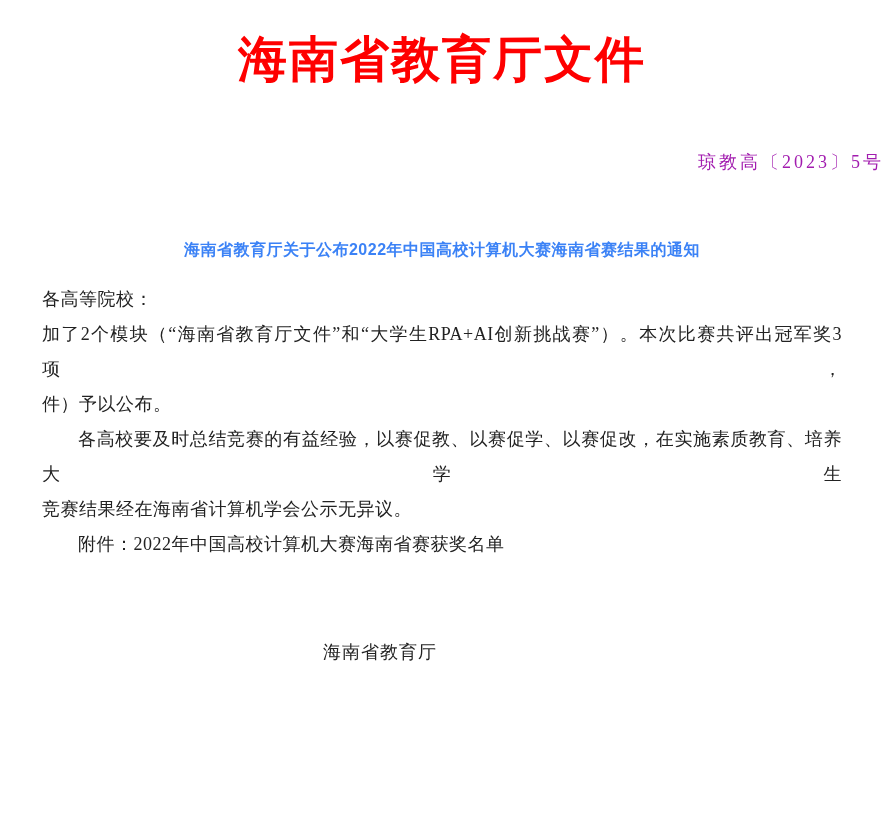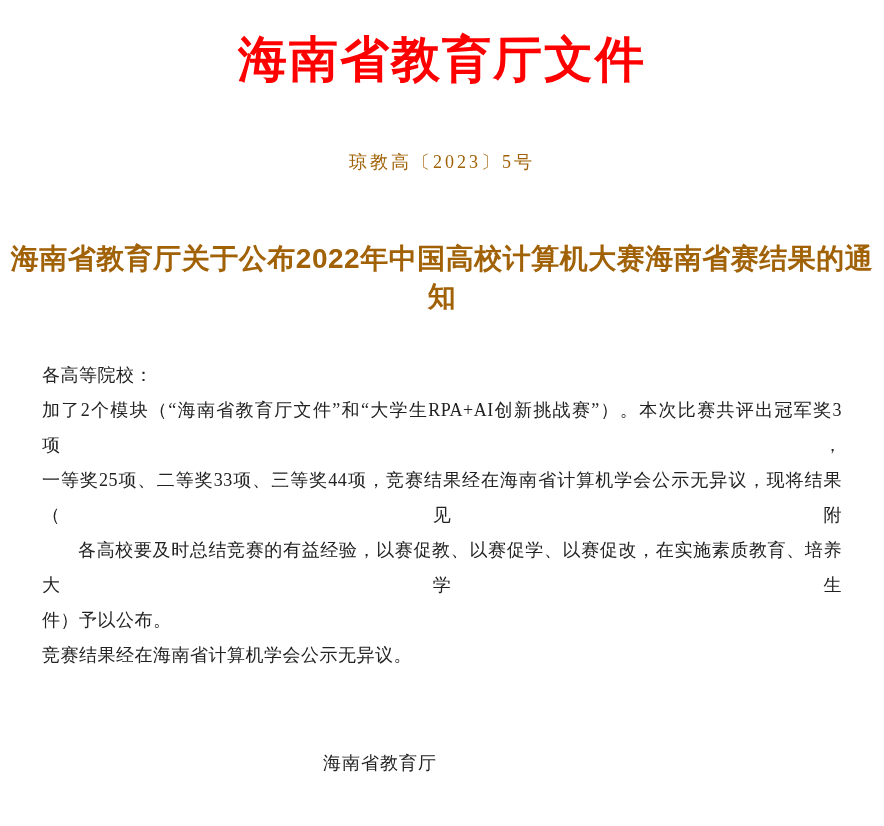--- a/index.html
+++ b/index.html
@@ -14,38 +14,38 @@
     font-family: "Liberation Sans", sans-serif;
     font-weight: bold;
     font-size: 49px;
     line-height: 1.3;
     letter-spacing: 2px;
     color: #fe0000;
   }
 
   .doc-number {
     margin-top: 58px;
-    text-align: center;
+    text-align: right;
     font-size: 18px;
     letter-spacing: 3px;
-    color: #a16207;
+    color: #a21caf;
   }
 
   .doc-title {
     margin-top: 66px;
     text-align: center;
     font-family: "Liberation Sans", sans-serif;
     font-weight: bold;
-    font-size: 28px;
+    font-size: 16px;
     letter-spacing: 0.5px;
-    color: #a16207;
+    color: #3b82f6;
   }
 
   .doc-body {
-    margin: 42px 42px 0 42px;
+    margin: 21px 42px 0 42px;
     font-size: 18px;
     letter-spacing: 0.5px;
     color: #222;
   }
 
   .line { line-height: 35px; min-height: 35px; text-align: left; }
   .just { text-align: justify; text-align-last: justify; }
   .indent { text-indent: 2em; }
 
   .sign-block {
@@ -66,24 +66,24 @@
   <h1 class="doc-header" style="color: rgb(254, 0, 0);">海南省教育厅文件</h1>
 
   <div class="doc-number">琼教高〔2023〕5号</div>
 
   <h2 class="doc-title">海南省教育厅关于公布2022年中国高校计算机大赛海南省赛结果的通知</h2>
 
   <div class="doc-body">
     <div class="line">各高等院校：</div>
 
     <div class="line just">加了2个模块（“海南省教育厅文件”和“大学生RPA+AI创新挑战赛”）。本次比赛共评出冠军奖3项，</div>
-    <div class="line just">一等奖25项、二等奖33项、三等奖44项，竞赛结果经在海南省计算机学会公示无异议，现将结果（见附</div>
+    <div class="line">件）予以公布。</div>
     <div class="line indent just">各高校要及时总结竞赛的有益经验，以赛促教、以赛促学、以赛促改，在实施素质教育、培养大学生</div>
-    <div class="line">件）予以公布。</div>
     <div class="line">竞赛结果经在海南省计算机学会公示无异议。</div>
+    <div class="line indent">附件：2022年中国高校计算机大赛海南省赛获奖名单</div>
   </div>
 
   <div class="sign-block">
     <div class="sign-org">海南省教育厅</div>
 
   </div>
 
 </div>
 
 </body></html>

